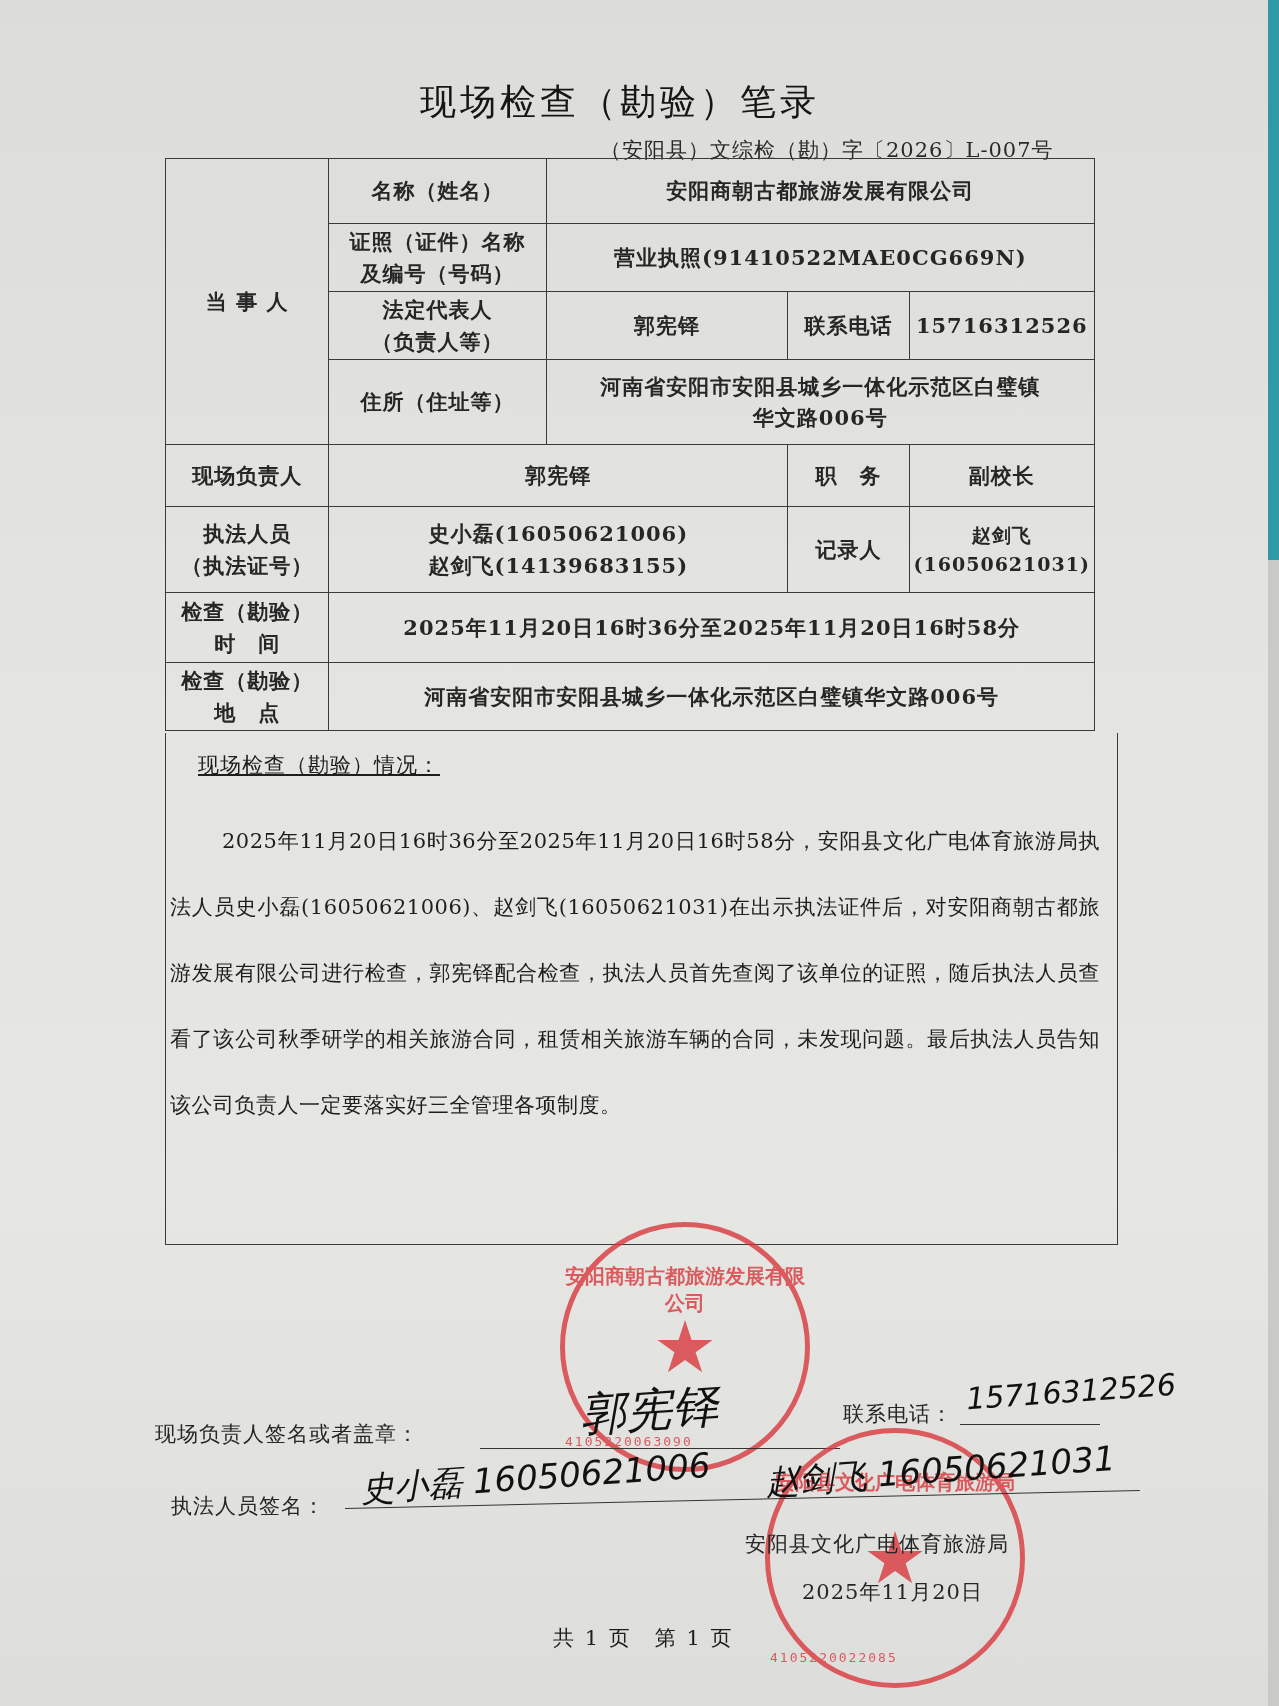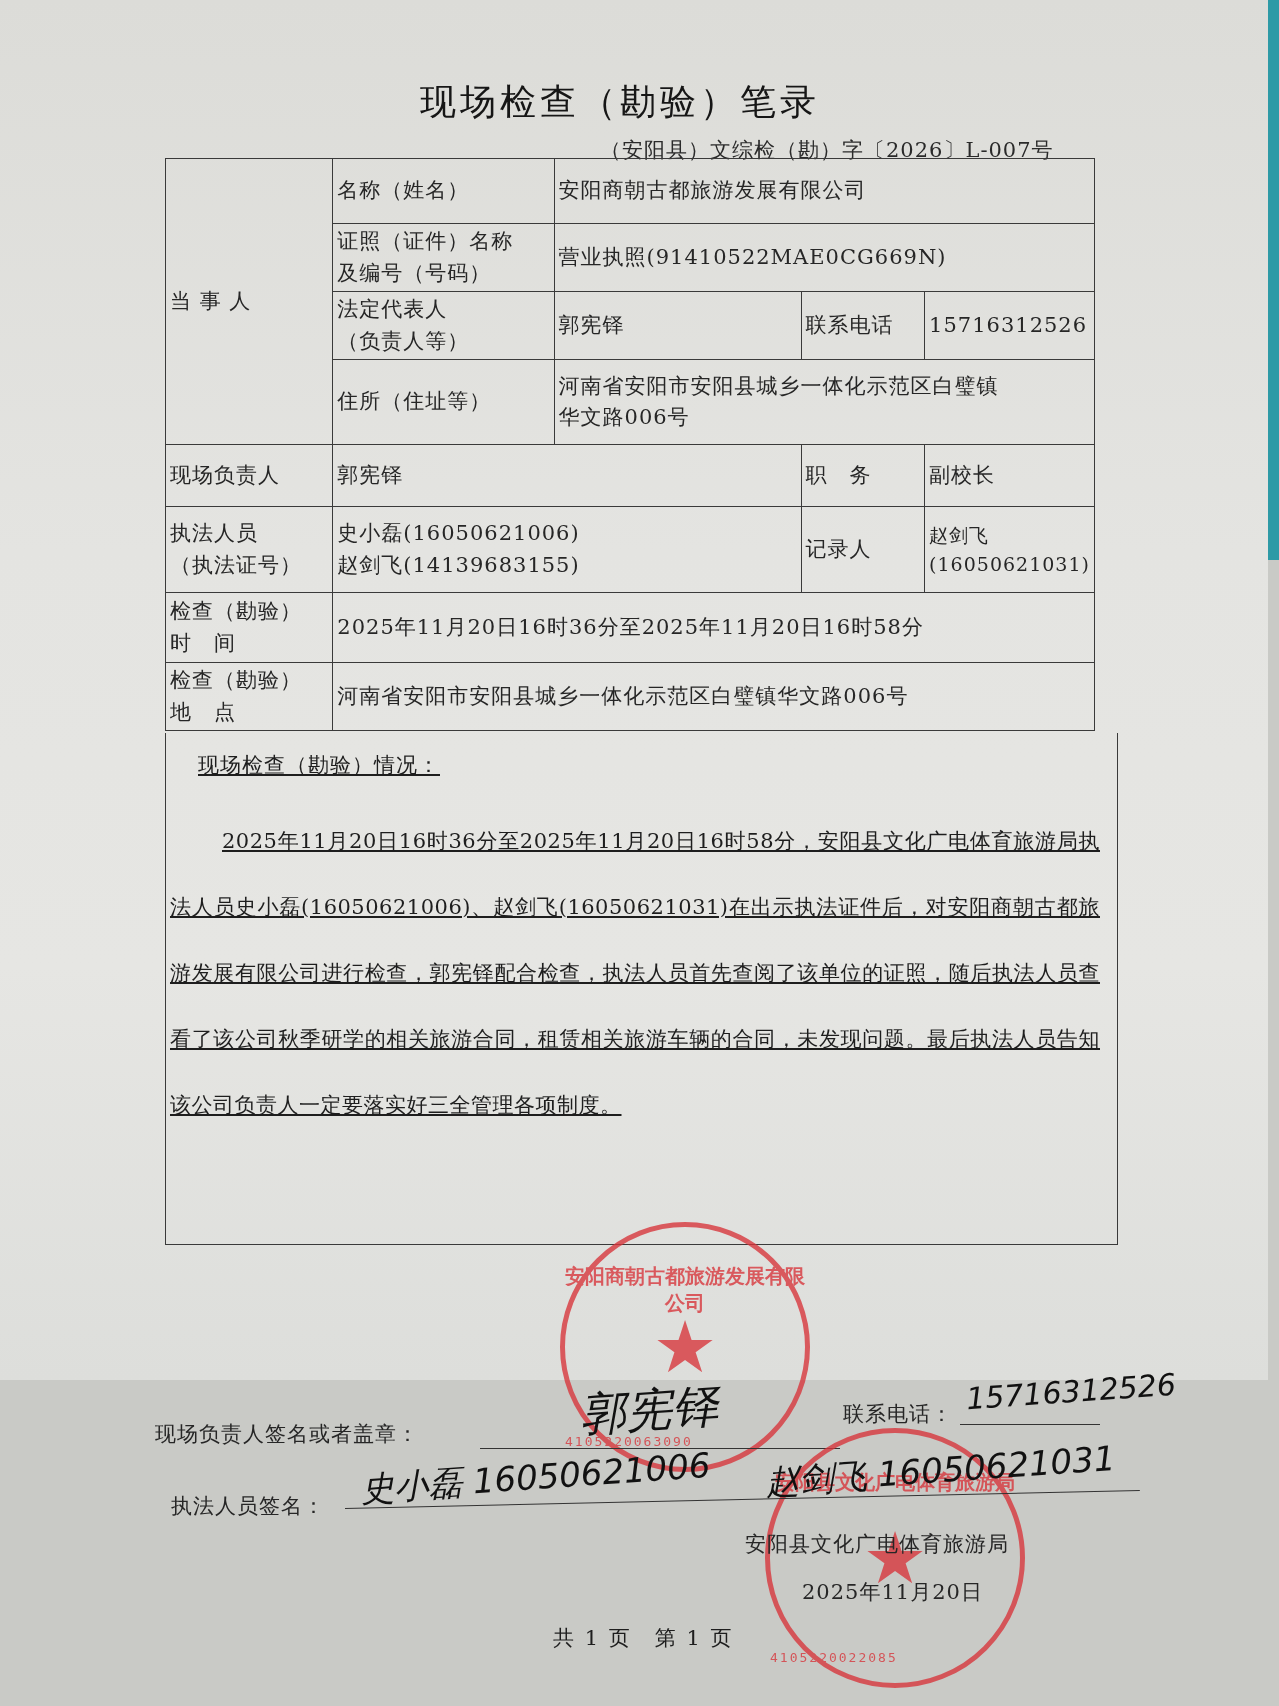--- a/index.html
+++ b/index.html
@@ -1,32 +1,32 @@
 <!DOCTYPE html>
 <html><head>
 <meta charset="utf-8">
 <style>
   html,body{margin:0;padding:0;}
   body{width:1279px;height:1706px;background:#c9cac6;position:relative;overflow:hidden;
        font-family:"DejaVu Serif","Liberation Serif",serif;color:#1e1e1e;}
   .edge{position:absolute;right:0;top:0;width:22px;height:560px;background:#2e9aa6;
         border-top-left-radius:4px;}
-  .paper{position:absolute;left:0;top:0;width:1268px;height:1380px;
+  .paper{position:absolute;left:0;top:0;width:1268px;height:1706px;
          background:linear-gradient(180deg,#dcdcd8 0%,#e4e4e1 40%,#e6e6e3 70%,#dddedb 100%);}
   .title{position:absolute;left:420px;top:78px;font-size:36px;letter-spacing:4px;
          font-family:"DejaVu Sans","Liberation Sans",sans-serif;color:#161616;}
   .docno{position:absolute;left:600px;top:136px;font-size:21px;letter-spacing:1px;color:#2a2a2a;}
   table.form{position:absolute;left:165px;top:158px;width:930px;border-collapse:collapse;}
-  table.form td{border:1.5px solid #3a3a3a;font-size:21px;text-align:left;vertical-align:middle;
-                padding:2px 4px;line-height:1.5;letter-spacing:1px;color:#262626;}
+  table.form td{border:1.5px solid #3a3a3a;font-size:21px;text-align:center;vertical-align:middle;
+                padding:2px 4px;line-height:1.5;letter-spacing:1px;color:#262626;font-weight:bold;}
   .narr{position:absolute;left:165px;top:733px;width:953px;height:512px;border:1.5px solid #3a3a3a;
         border-top:none;box-sizing:border-box;}
   .narr-h{position:absolute;left:8px;top:18px;font-size:21px;text-decoration:underline;letter-spacing:1px;margin-left:24px;}
   .narr-body{position:absolute;left:4px;top:75px;width:930px;font-size:21px;line-height:66px;
-             text-decoration:underline;text-indent:52px;letter-spacing:0.5px;text-align:justify;}
+             text-indent:52px;letter-spacing:0.5px;text-align:justify;}
   .sig-row{position:absolute;font-size:21px;letter-spacing:1px;color:#262626;}
   .line{position:absolute;border-bottom:1.5px solid #333;}
   .hand{position:absolute;font-family:"DejaVu Sans","Liberation Sans",sans-serif;font-style:italic;
         color:#111;font-size:34px;transform:rotate(-4deg);}
   .stamp{position:absolute;border:5px solid #d8343a;border-radius:50%;opacity:0.78;}
   .stamp .star{position:absolute;color:#d8343a;font-size:72px;left:50%;top:50%;
                transform:translate(-50%,-50%);}
   .stamp .txt{position:absolute;color:#d8343a;font-size:26px;width:100%;text-align:center;top:18px;
               font-family:"DejaVu Sans","Liberation Sans",sans-serif;font-weight:bold;}
   .stamp .code{position:absolute;color:#d8343a;font-size:13px;width:100%;text-align:left;bottom:18px;

